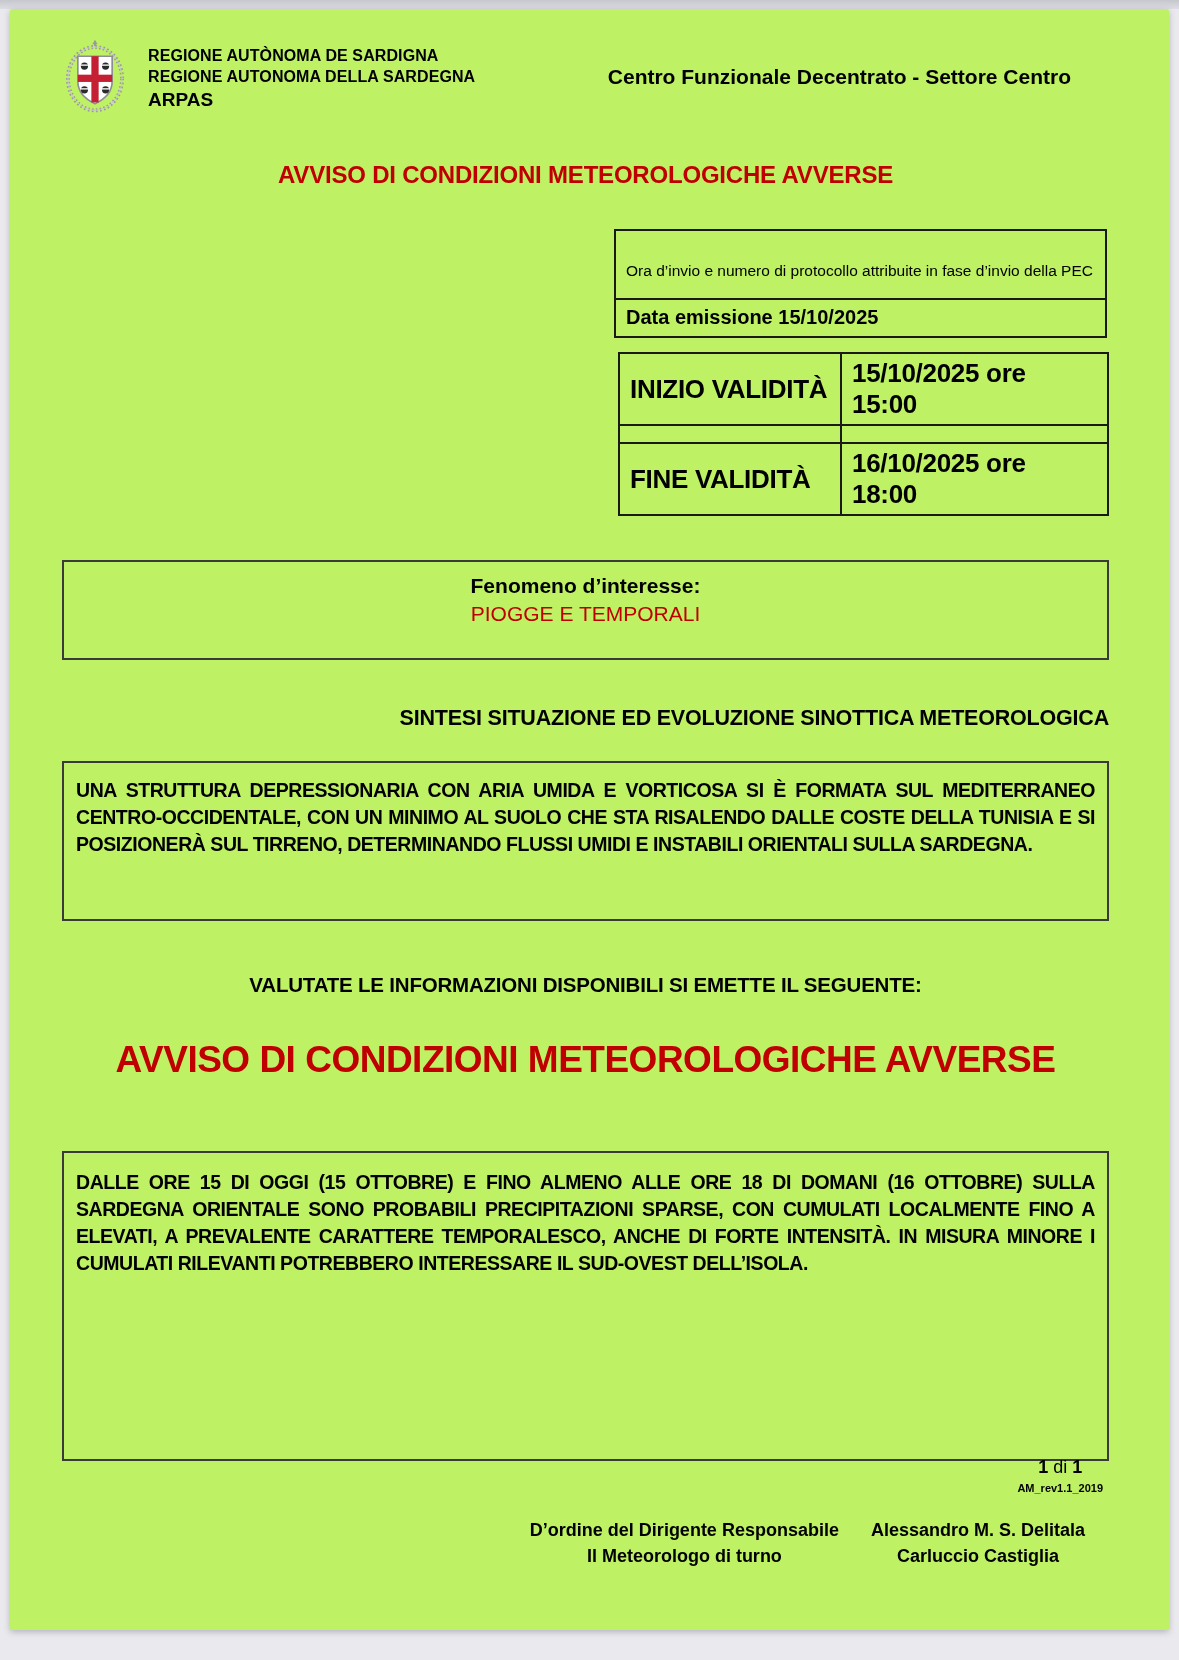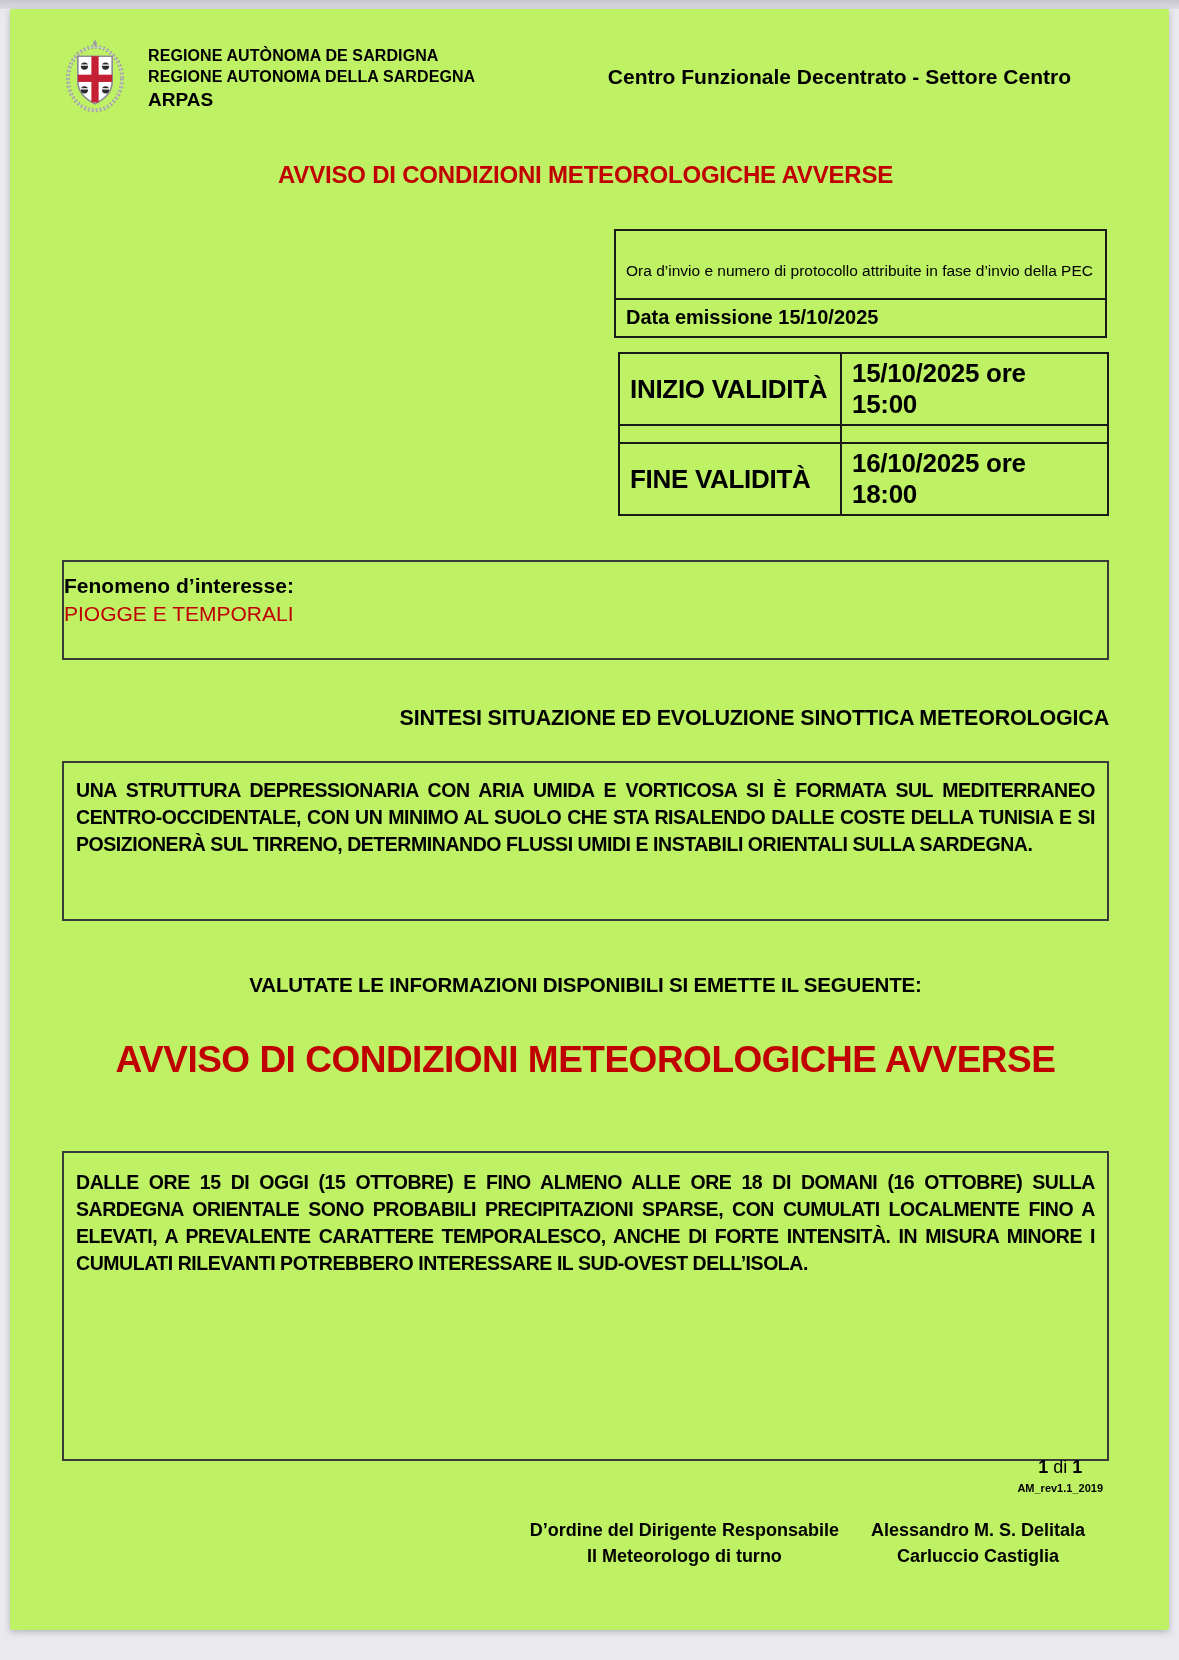--- a/index.html
+++ b/index.html
@@ -81,21 +81,21 @@
     padding: 4px 10px;
     letter-spacing: -0.3px;
     margin-top: 40px;
   }
   .validity td.lbl { width: 200px; }
   .validity tr.spacer td { padding: 0; height: 16px; }
   
   .phenom {
     margin-top: 44px;
     border: 2px solid #3a3a3a;
-    text-align: left;
+    text-align: center;
     padding: 10px 0 30px 0;
   }
   .phenom .p1 { font-size: 21px; font-weight: bold; line-height: 28px; }
   .phenom .p2 { font-size: 21px; font-weight: normal; color: #C00000; line-height: 28px; }
   
   .synth-head {
     margin-top: 46px;
     text-align: right;
     font-size: 21.5px;
     font-weight: bold;

